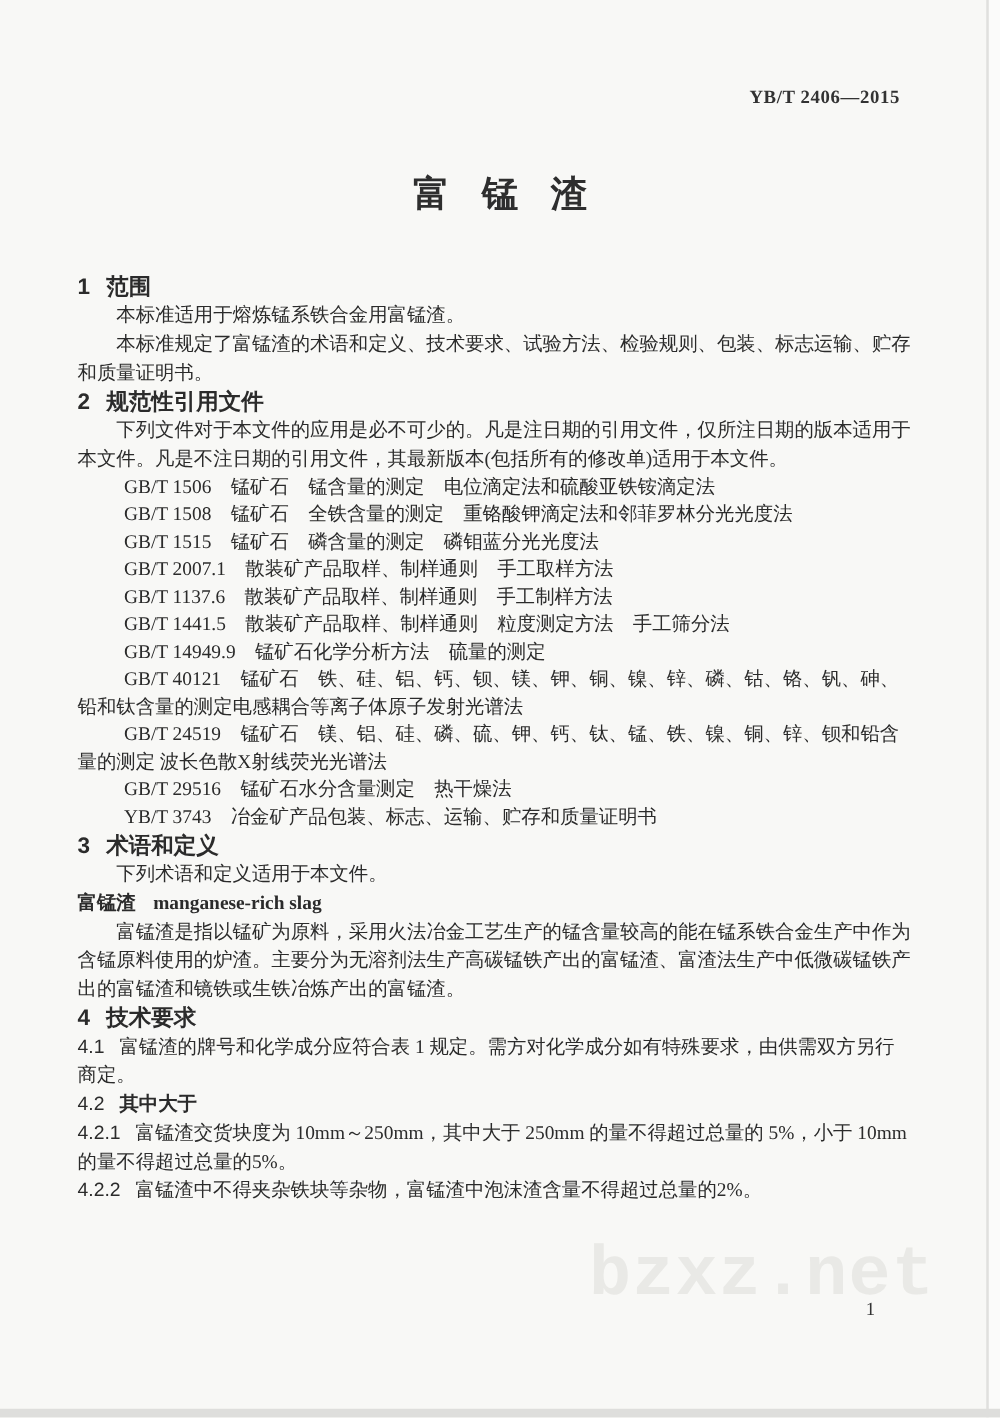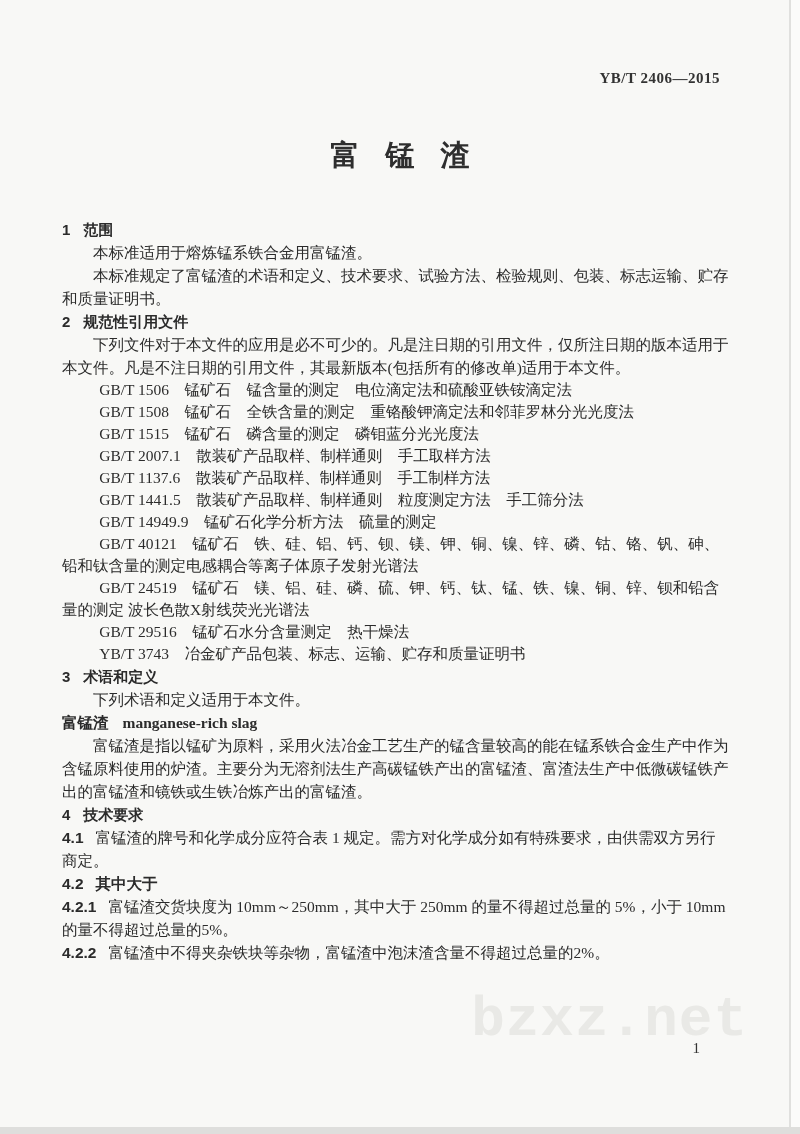--- a/index.html
+++ b/index.html
@@ -44,31 +44,31 @@
     font-weight:bold;font-size:56px;letter-spacing:1px;
     color:#e9e9e6;z-index:0;user-select:none;
   }
   .content{
     position:absolute;left:62px;top:206px;width:668px;
     font-size:15.5px;line-height:23px;z-index:1;
   }
   .content p{margin:0;}
   .sec-heading{
     font-family:"Liberation Sans","DejaVu Sans",sans-serif;
-    font-weight:bold;font-size:15px;
+    font-weight:bold;font-size:18px;
     margin:14px 0 9px 0;
   }
   .sec-heading.first{margin-top:12px;}
   .sec-heading .hnum{margin-right:13px;}
   .indent{text-indent:2em;}
   .ref{text-indent:2.4em;line-height:22px;}
   .clause{margin:0;}
   .cnum{
     font-family:"Liberation Sans","DejaVu Sans",sans-serif;
-    font-weight:bold;margin-right:12px;
+    font-weight:normal;margin-right:12px;
   }
   .sub-heading{
     font-family:"Liberation Sans","DejaVu Sans",sans-serif;
     font-weight:bold;margin:0;
   }
   .term-line{font-weight:bold;margin:0;}
   .term-zh{
     font-family:"Liberation Sans","DejaVu Sans",sans-serif;
     margin-right:14px;
   }

